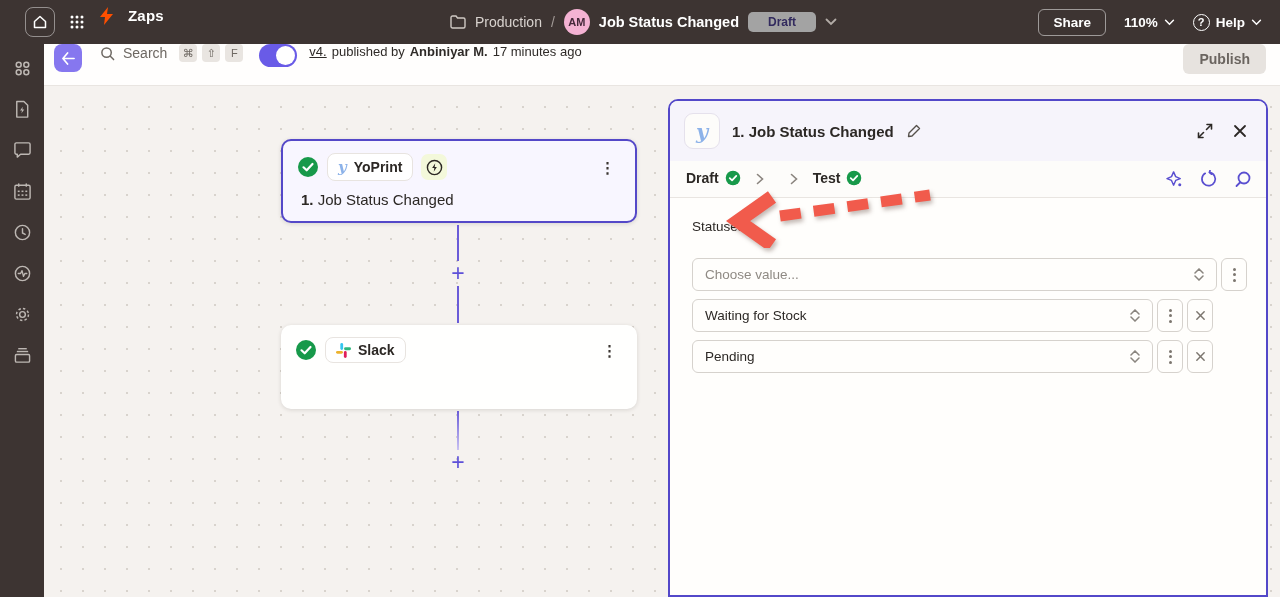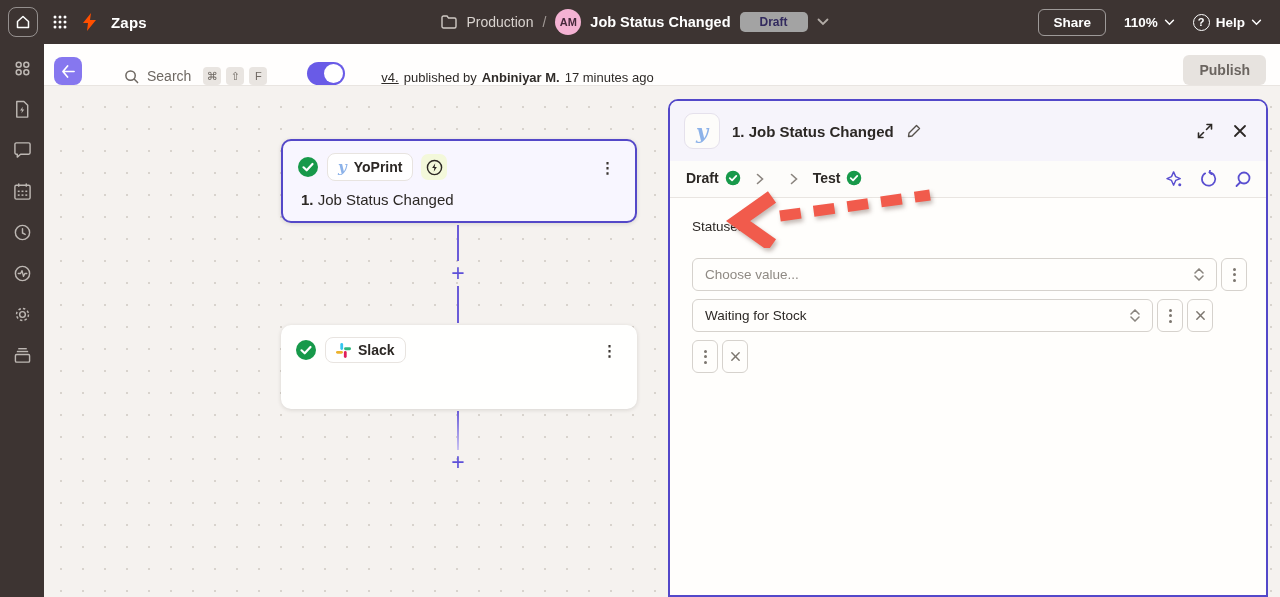--- a/index.html
+++ b/index.html
@@ -1,36 +1,36 @@
 <!DOCTYPE html>
 <html><head>
 <meta charset="utf-8">
 <style>
   * { margin:0; padding:0; box-sizing:border-box; }
   html,body { width:1280px; height:597px; overflow:hidden; font-family:"Liberation Sans",sans-serif; background:#f5f2ef; }
 
   
   .topbar { position:absolute; left:0; top:0; width:1280px; height:44px; background:#3d3432; display:flex; align-items:center; color:#fff; z-index:50; }
-  .tb-left { flex:1; display:flex; align-items:center; gap:14px; padding-left:8px; }
+  .tb-left { flex:1; display:flex; gap:14px; padding-left:25px; }
   .tb-center { display:flex; align-items:center; gap:9px; }
   .tb-right { flex:1; display:flex; align-items:center; justify-content:flex-end; gap:18px; padding-right:18px; }
   .home-btn { width:30px; height:30px; border:1px solid rgba(255,255,255,.45); border-radius:8px; display:flex; align-items:center; justify-content:center; cursor:pointer; }
   .icon-btn { display:flex; align-items:center; justify-content:center; cursor:pointer; }
   .app-label { font-size:15px; font-weight:700; letter-spacing:.2px; }
   .crumb-folder { color:#d9d3cf; font-size:14px; }
   .crumb-sep { color:#a29b97; font-size:14px; }
   .avatar { width:26px; height:26px; border-radius:50%; background:#f4b2d3; color:#45283a; font-size:11px; font-weight:700; display:flex; align-items:center; justify-content:center; }
   .zap-title { font-size:14.5px; font-weight:700; color:#fff; }
   .draft-badge { background:#a3a3a3; color:#322a5e; font-size:12px; font-weight:600; padding:3px 20px; border-radius:5px; }
   .share-btn { border:1px solid rgba(255,255,255,.5); border-radius:6px; padding:5px 14px; font-size:13.5px; font-weight:600; cursor:pointer; background:transparent; color:#fff; }
   .zoom-ctl,.help-ctl { display:flex; align-items:center; gap:6px; font-size:13.5px; font-weight:600; cursor:pointer; }
   .q-circle { width:17px; height:17px; border:1.4px solid #fff; border-radius:50%; font-size:11px; font-weight:700; display:flex; align-items:center; justify-content:center; }
 
   
-  .toolbar { position:absolute; left:44px; top:44px; width:1236px; height:42px; background:#fffefd; border-bottom:1px solid #e9e5e1; display:flex; align-items:flex-end; padding:0 14px 0 10px; z-index:40;gap:24px; }
+  .toolbar { position:absolute; left:44px; top:44px; width:1236px; height:42px; background:#fffefd; border-bottom:1px solid #e9e5e1; display:flex; align-items:flex-start; padding:0 14px 0 10px; z-index:40; }
   .back-btn { width:28px; height:28px; border-radius:8px; background:#8677ef; color:#fff; display:flex; align-items:center; justify-content:center; cursor:pointer; }
   .search-wrap { display:flex; align-items:center; gap:8px; margin-left:18px; cursor:pointer; }
   .search-label { color:#6e6862; font-size:14px; }
   .key { background:#e9e5e1; color:#6e6862; border-radius:4px; font-size:11px; min-width:18px; height:18px; padding:0 3px; display:flex; align-items:center; justify-content:center; }
   .keys { display:flex; gap:5px; margin-left:4px; }
   .toggle { width:38px; height:23px; border-radius:12px; background:#695be7; margin-left:16px; position:relative; cursor:pointer; }
   .toggle .knob { position:absolute; right:2px; top:2px; width:19px; height:19px; background:#fff; border-radius:50%; }
   .version-text { margin-left:12px; font-size:13px; color:#2f2b28; display:flex; gap:5px; align-items:baseline; }
   .version-num { text-decoration:underline; cursor:pointer; }
   .author { font-weight:700; }
@@ -402,20 +402,31 @@
             </span>
           </div>
         <div class="sq-btn">
             <svg width="11" height="11" viewBox="0 0 12 12">
               <path d="M2 2 L10 10 M10 2 L2 10" stroke="#7c766f" stroke-width="1.6" stroke-linecap="round"></path>
             </svg>
           </div>
       </div>
 
       <div class="sel-row item">
+        <div class="sel-field">
+          <span class="val">Pending</span>
+          <span class="caret">
+            <svg width="10" height="6" viewBox="0 0 10 6">
+                <path d="M1 5 L5 1 L9 5" fill="none" stroke="#8a857f" stroke-width="1.5" stroke-linecap="round"></path>
+              </svg>
+            <svg width="10" height="6" viewBox="0 0 10 6">
+                <path d="M1 1 L5 5 L9 1" fill="none" stroke="#8a857f" stroke-width="1.5" stroke-linecap="round"></path>
+              </svg>
+          </span>
+        </div>
         <div class="sq-btn">
             <span class="kebab-dots">
               <i></i>
               <i></i>
               <i></i>
             </span>
           </div>
         <div class="sq-btn">
             <svg width="11" height="11" viewBox="0 0 12 12">
               <path d="M2 2 L10 10 M10 2 L2 10" stroke="#7c766f" stroke-width="1.6" stroke-linecap="round"></path>

